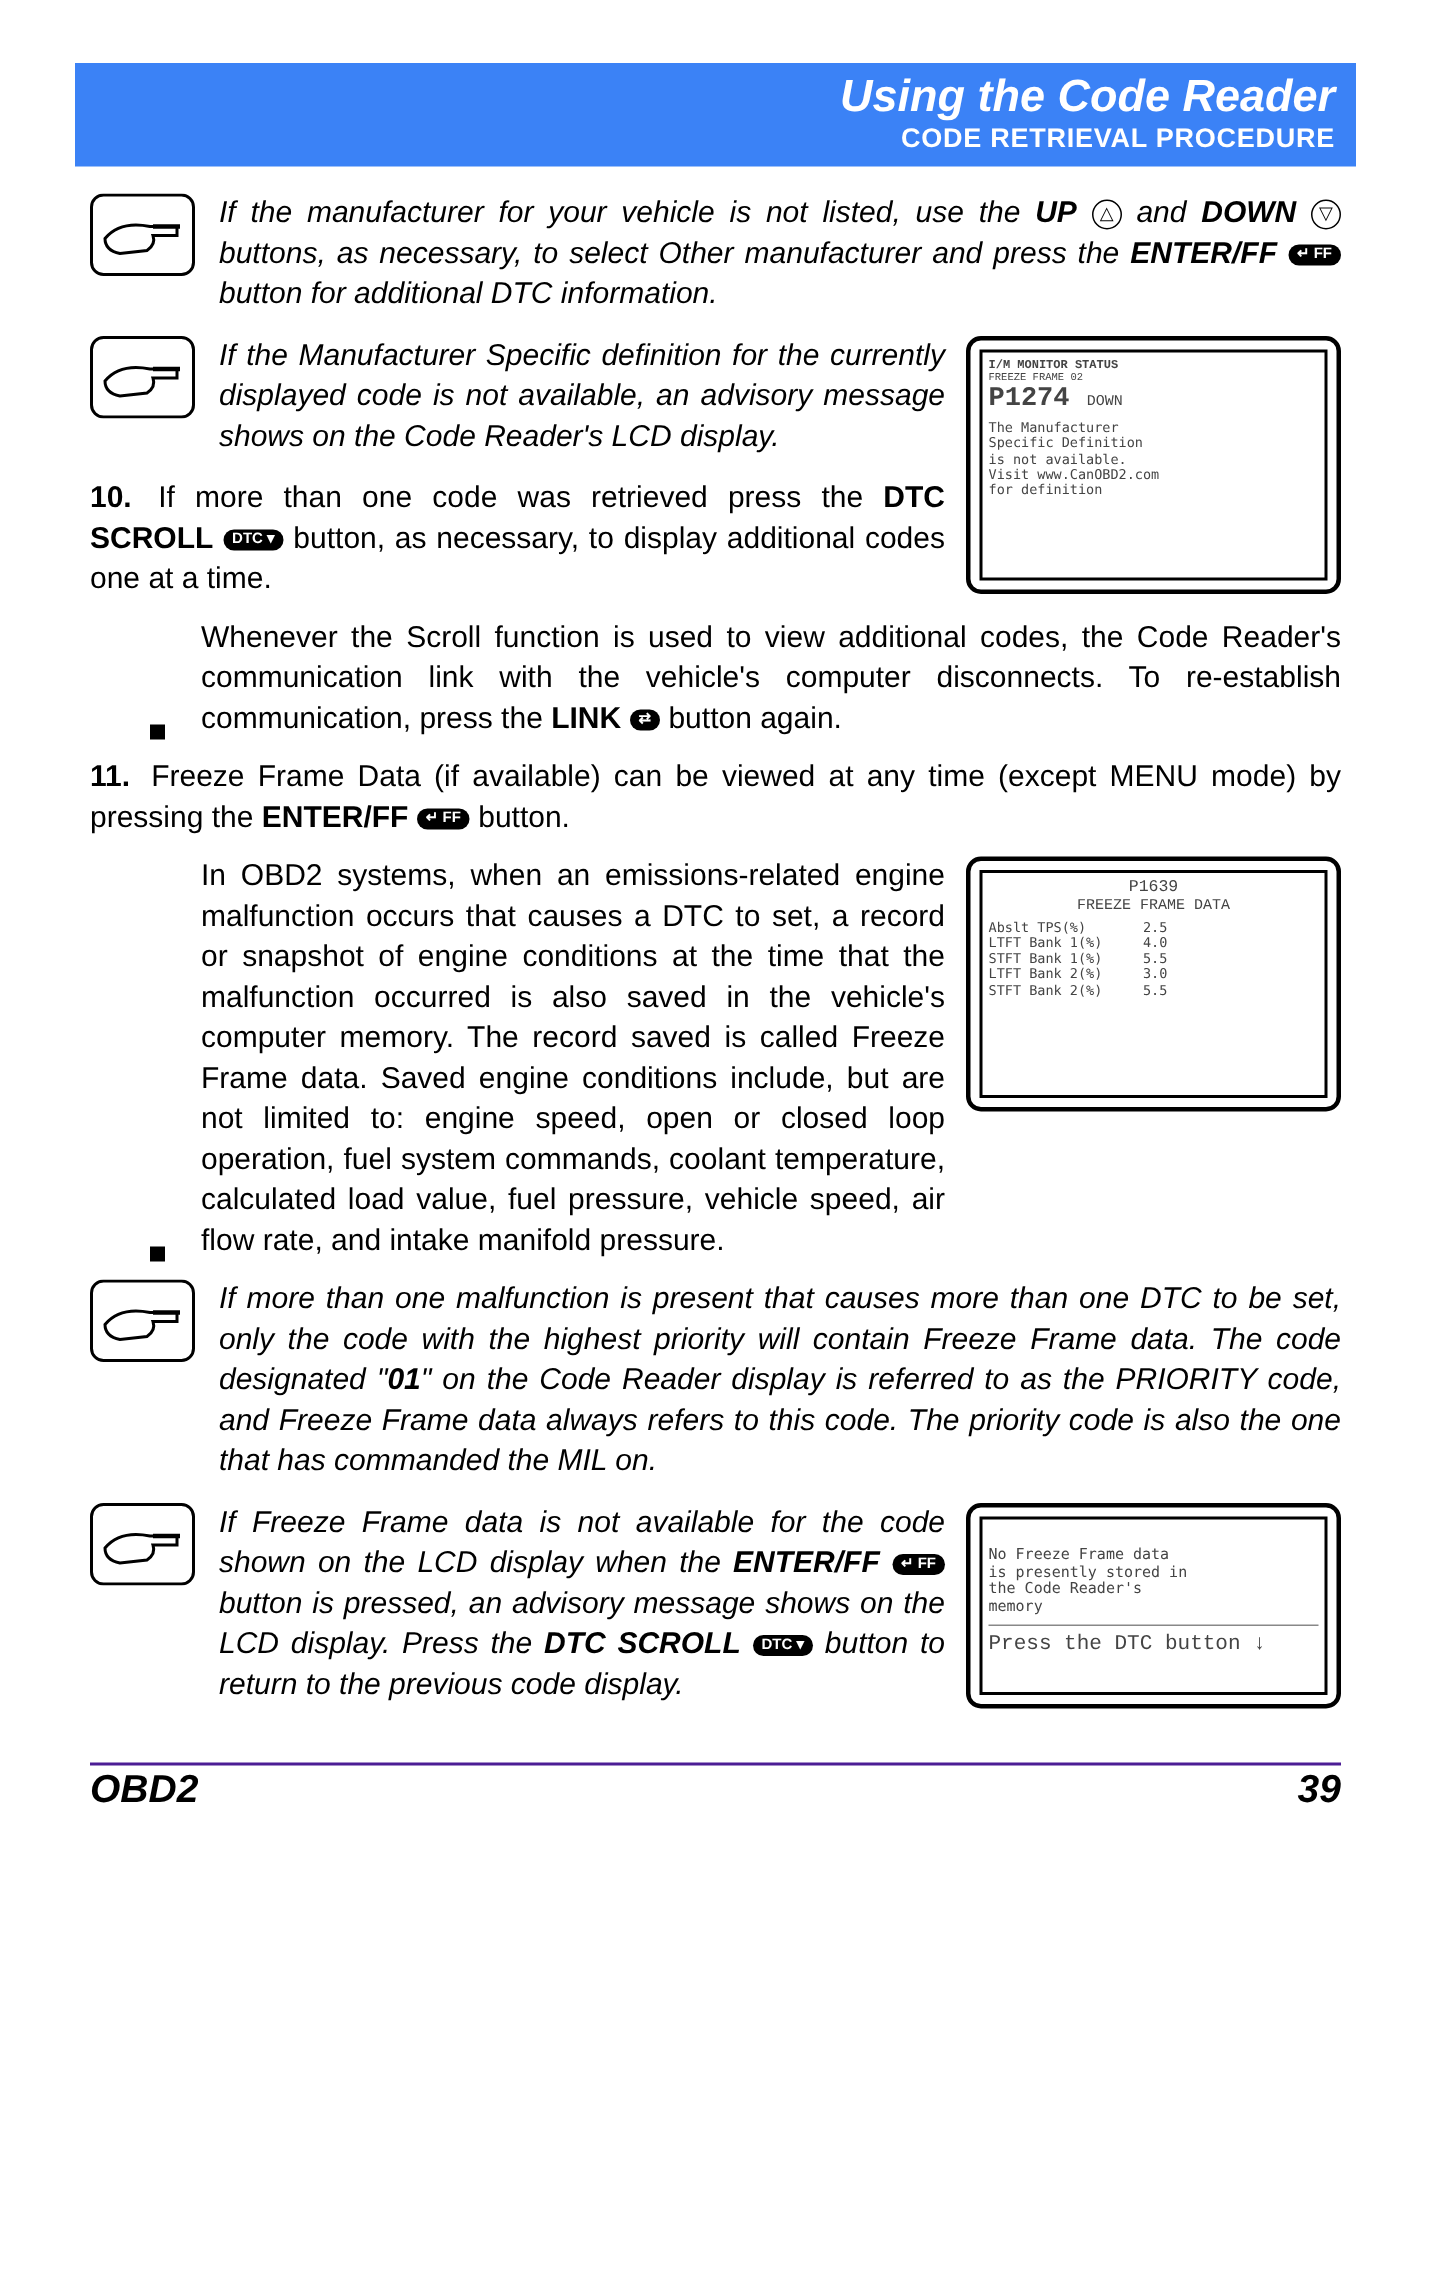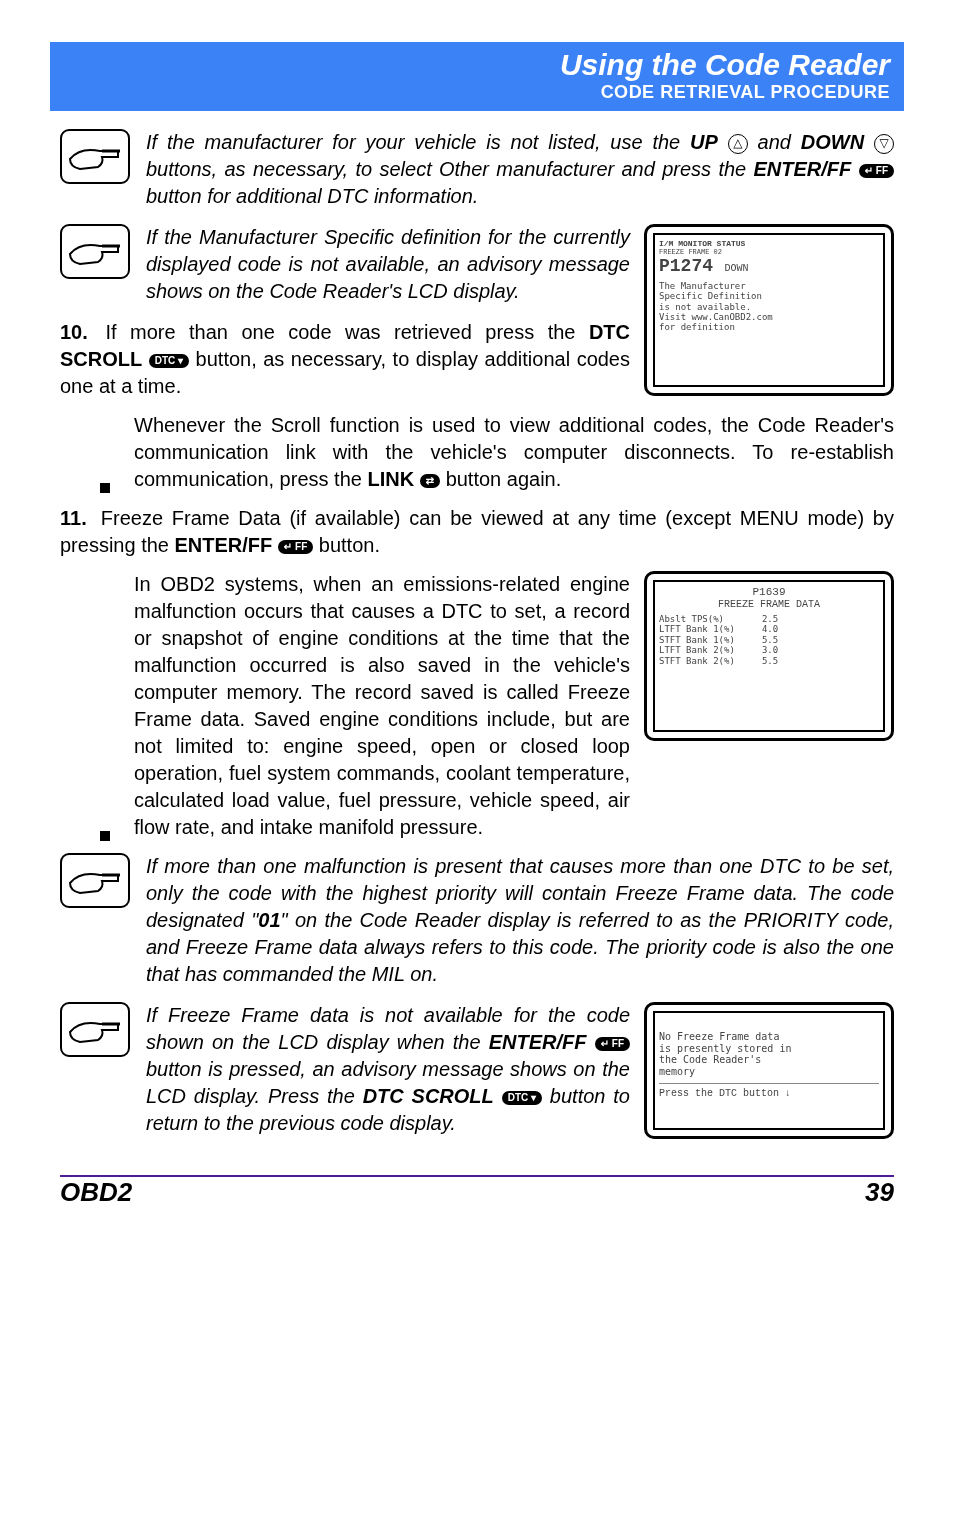--- a/index.html
+++ b/index.html
@@ -257,21 +257,21 @@
   </div>
 
   <div>
     <div class="floated-box" style="height:137px;">
       <div class="inner">
         <div style="height:14px;"></div>
         <pre style="margin:0;font-size:10px;white-space:pre-wrap;">No Freeze Frame data
 is presently stored in
 the Code Reader's
 memory</pre>
-        <div style="border-top:1px solid #888;margin-top:6px;padding-top:4px;font-size:10px;">Press the DTC button ↓</div>
+        <div style="border-top:1px solid #888;margin-top:6px;padding-top:4px;font-size:14px;">Press the DTC button ↓</div>
       </div>
     </div>
     <div class="row">
       <div class="hand-icon">
         <svg viewBox="0 0 70 55">
             <rect x="1" y="1" width="68" height="53" rx="8" fill="none" stroke="#000" stroke-width="2"></rect>
             <path d="M10 30 Q20 18 40 22 L58 22 L58 28 L42 28 Q44 34 38 38 L20 40 Q10 38 10 30 Z" fill="none" stroke="#000" stroke-width="2"></path>
             <line x1="42" y1="22" x2="60" y2="22" stroke="#000" stroke-width="3"></line>
           </svg>
       </div>

